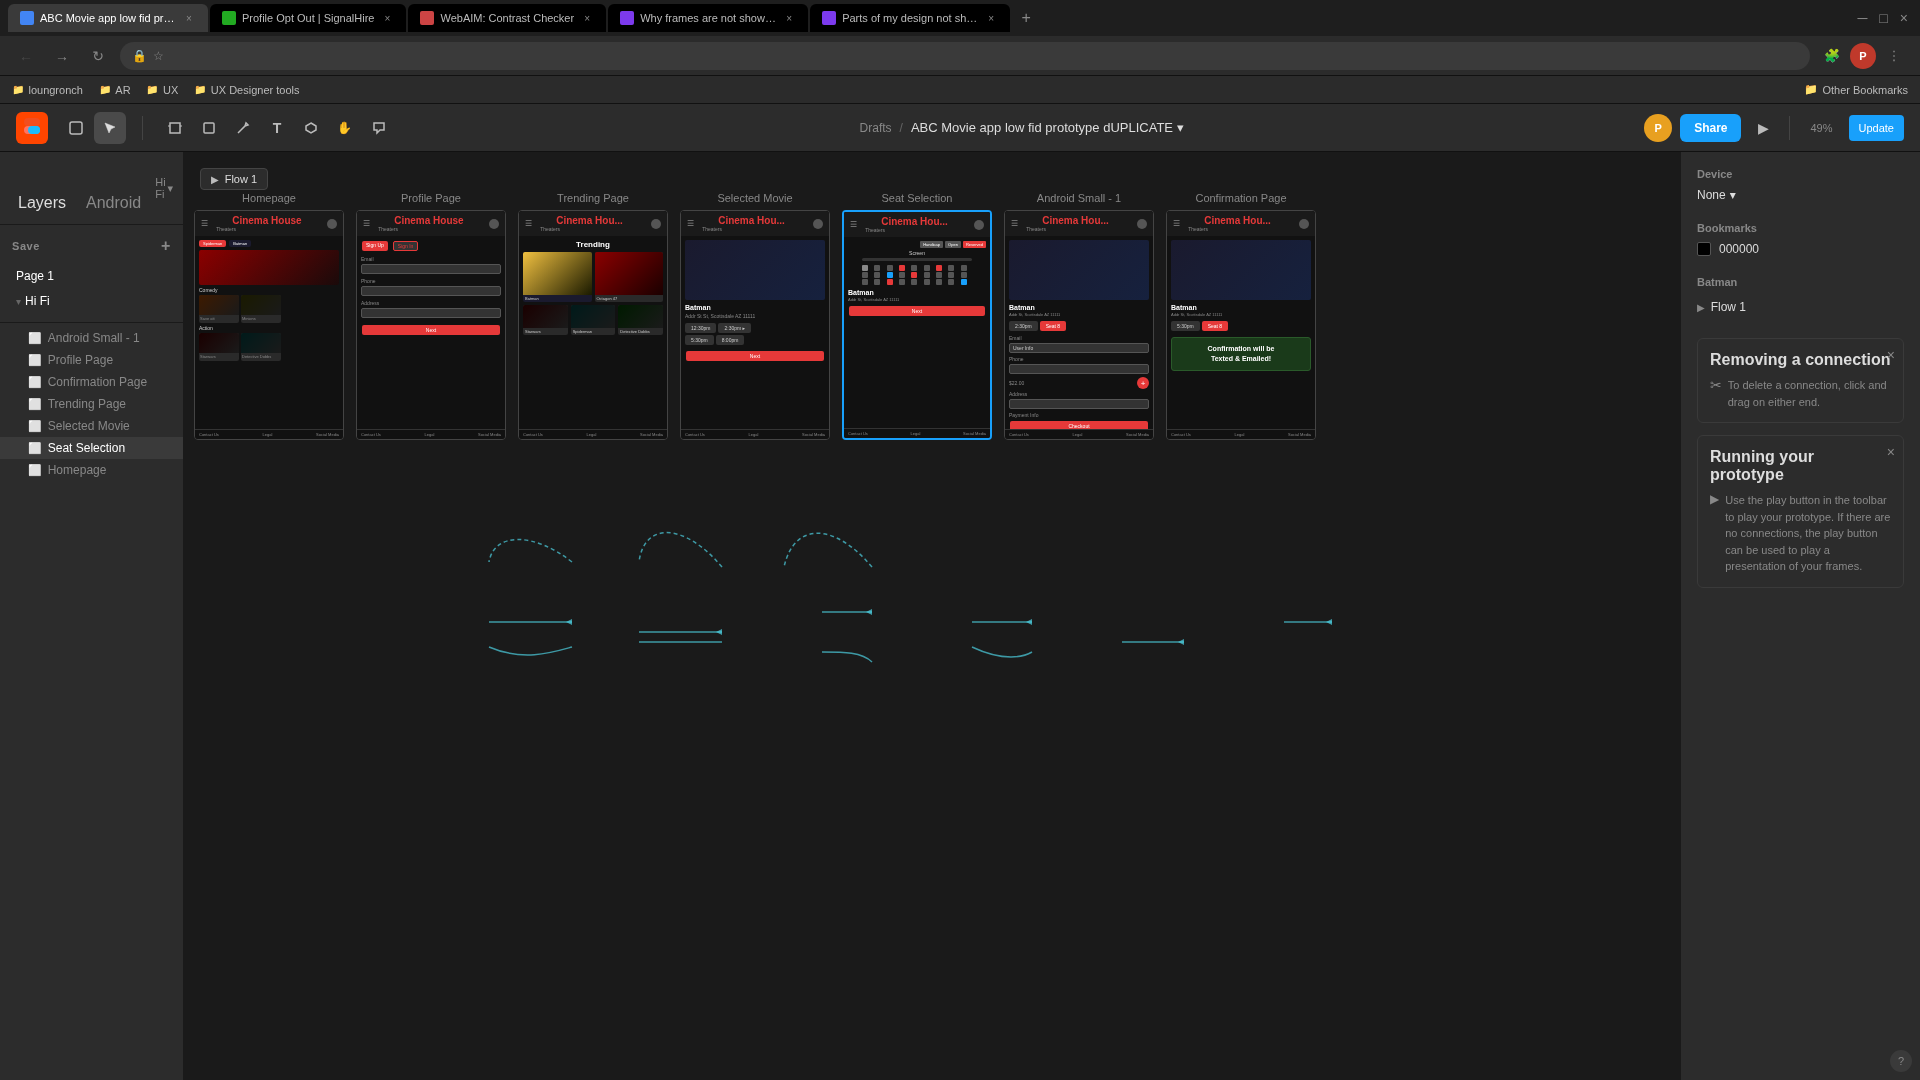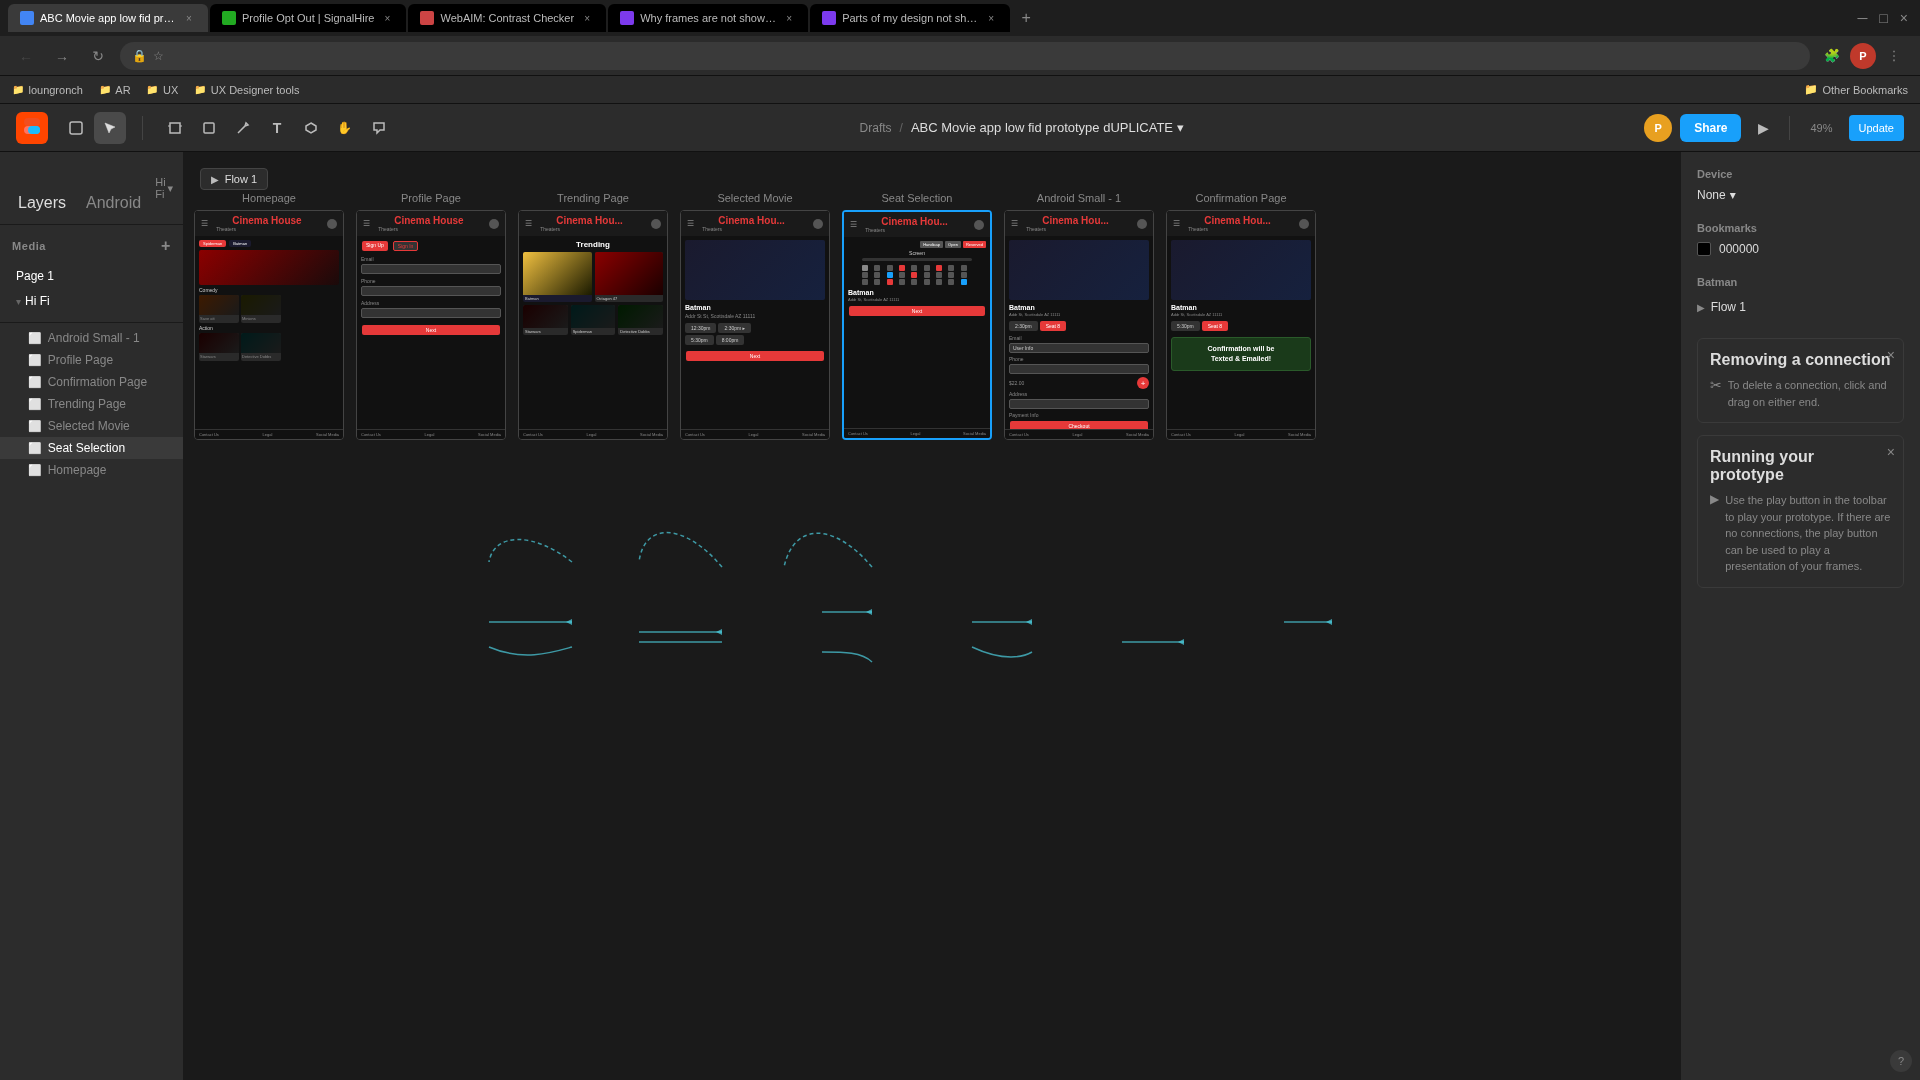--- a/index.html
+++ b/index.html
@@ -602,21 +602,21 @@
       <span class="sidebar-tab active">Layers</span>
       <span class="sidebar-tab">Android</span>
       <span class="sidebar-hi-fi">
         <span>Hi Fi</span>
         <span>▾</span>
       </span>
     </div>
 
     <div class="pages-section">
       <div class="pages-header">
-        <span>Media</span>
+        <span>Save</span>
         <span class="pages-add-btn">+</span>
       </div>
       <div class="page-item">
         <span>Page 1</span>
       </div>
       <div class="page-item active">
         <span class="page-expand">▾</span>
         <span>Hi Fi</span>
       </div>
     </div>

